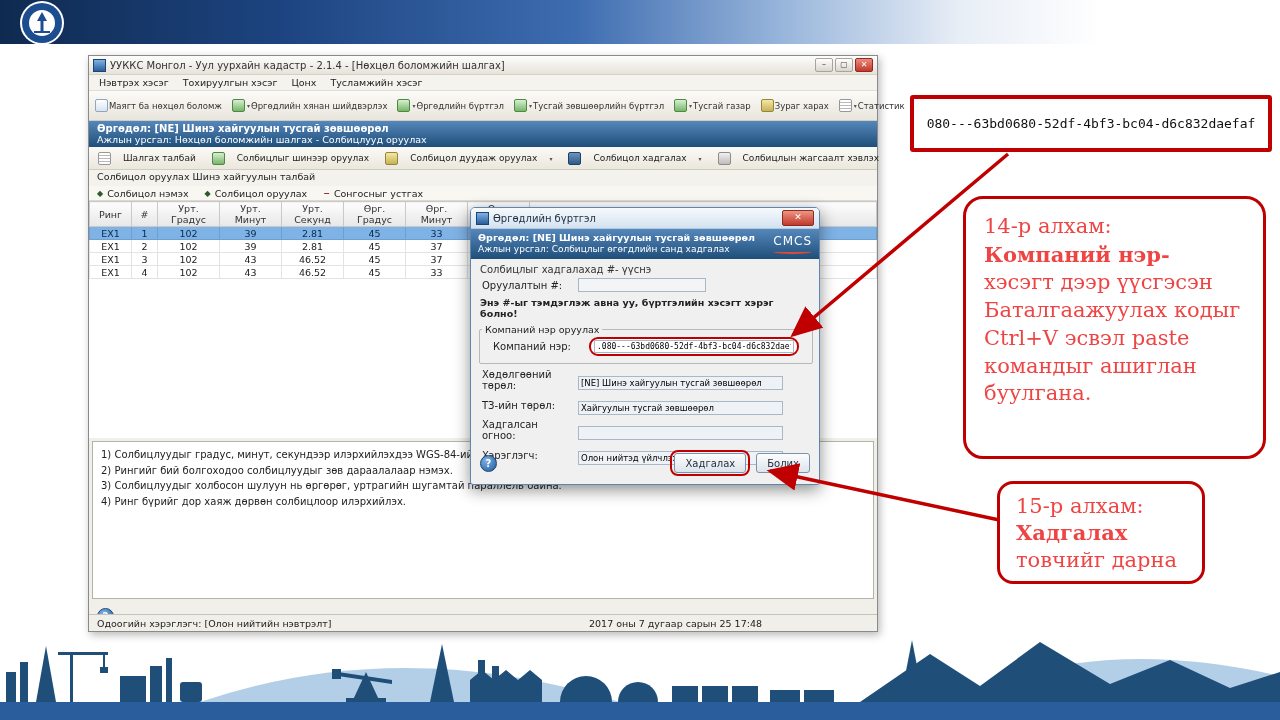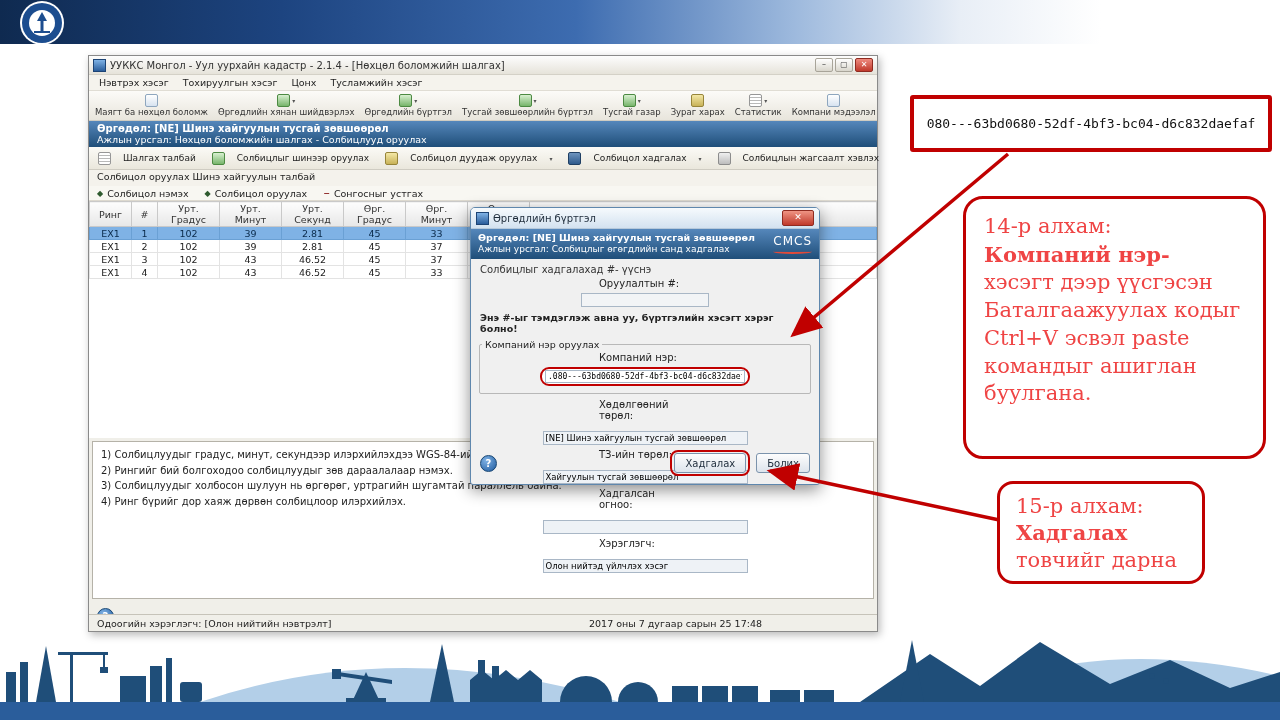--- a/index.html
+++ b/index.html
@@ -21,21 +21,21 @@
   .win-controls{margin-left:auto;display:flex;gap:2px;}
   .win-btn{width:16px;height:12px;font-size:8px;line-height:12px;text-align:center;color:#444;
     background:linear-gradient(#fff,#d9d6cc);border:1px solid #a8a499;border-radius:2px;}
   .win-btn.close{background:linear-gradient(#ee8a7e,#c0392b);color:#fff;border-color:#8f2a20;}
 
   .menubar{height:15px;display:flex;align-items:center;gap:2px;padding:0 4px;background:#f5f3ed;border-bottom:1px solid #e0ddd4;}
   .menu-item{font-size:9.5px;padding:0 6px;white-space:nowrap;}
 
   .toolbar{height:27px;display:flex;align-items:stretch;padding:1px 2px;
     background:linear-gradient(#fcfbf8,#e8e5dc);border-bottom:1px solid #cfccc2;}
-  .tb-btn{display:flex;flex-direction:column;align-items:center;justify-content:center;padding:0 4px;gap:1px;}
+  .tb-btn{display:flex;flex-direction:row;align-items:center;justify-content:center;padding:0 4px;gap:1px;}
   .tb-top{display:flex;align-items:center;gap:2px;height:12px;}
   .tb-label{font-size:8.5px;color:#333;white-space:nowrap;}
   .tb-caret{font-size:6px;color:#555;}
   .tb-sep{width:1px;background:#c9c6bc;margin:3px 1px;}
   .ico{width:11px;height:11px;border-radius:2px;flex:none;}
   .i-doc{background:linear-gradient(#ffffff,#d7e3f0);border:1px solid #8ea6be;}
   .i-green{background:linear-gradient(#d8f0d0,#77b56b);border:1px solid #4c8a42;}
   .i-map{background:linear-gradient(#f4e8a6,#c8b258);border:1px solid #97853a;}
   .i-grid{background:repeating-linear-gradient(0deg,#fff 0 2px,#b9b9b9 2px 3px);border:1px solid #979797;}
   .i-disk{background:linear-gradient(#6e94bd,#2e5a8c);border:1px solid #1f3f63;}
@@ -84,21 +84,21 @@
   .dlg-title{font-size:10px;color:#1d2b3a;}
   .dlg-close{margin-left:auto;width:30px;height:14px;text-align:center;line-height:13px;font-size:9px;color:#fff;
     background:linear-gradient(#ef9484,#c0392b);border:1px solid #8f2a20;border-radius:2px;}
   .dlg-header{height:30px;background:linear-gradient(#5587bb,#1f4e79);color:#fff;display:flex;
     padding:3px 7px;box-sizing:border-box;}
   .dh1{font-size:9.5px;font-weight:bold;line-height:12px;}
   .dh2{font-size:9px;line-height:11px;}
   .cmcs{margin-left:auto;font-weight:normal;font-size:12px;letter-spacing:1px;align-self:center;}
   .cmcs::after{content:"";display:block;height:3px;border-bottom:2px solid #e04a3a;border-radius:50%;margin-top:1px;}
   .dlg-hint{padding:5px 9px 1px;color:#333;}
-  .frow{display:flex;align-items:center;padding:2px 11px;gap:4px;flex-direction:column;}
+  .frow{display:flex;align-items:center;padding:2px 11px;gap:4px;}
   .frow label{width:92px;flex:none;}
   .tbox{height:14px;border:1px solid #a9b7c6;background:#fff;font-size:8.5px;padding:0 2px;
     font-family:"DejaVu Sans",sans-serif;box-sizing:border-box;}
   .tbox.ro{background:#eef2f6;}
   .entry-box{width:128px;background:#f2f4f6;}
   .note-bold{font-weight:bold;padding:3px 9px;font-size:9.5px;}
   fieldset.groupbox{margin:2px 8px 3px;border:1px solid #b8b8b8;border-radius:2px;padding:0 2px 5px;}
   fieldset.groupbox legend{font-size:9.5px;padding:0 3px;}
   .red-ring-field{display:inline-block;border:2.5px solid #c00000;border-radius:9px;padding:1px 3px;background:#fff;}
   .company-box{width:200px;font-family:"DejaVu Sans Mono",monospace;font-size:8px;border:1px solid #a9b7c6;height:13px;box-sizing:border-box;}

